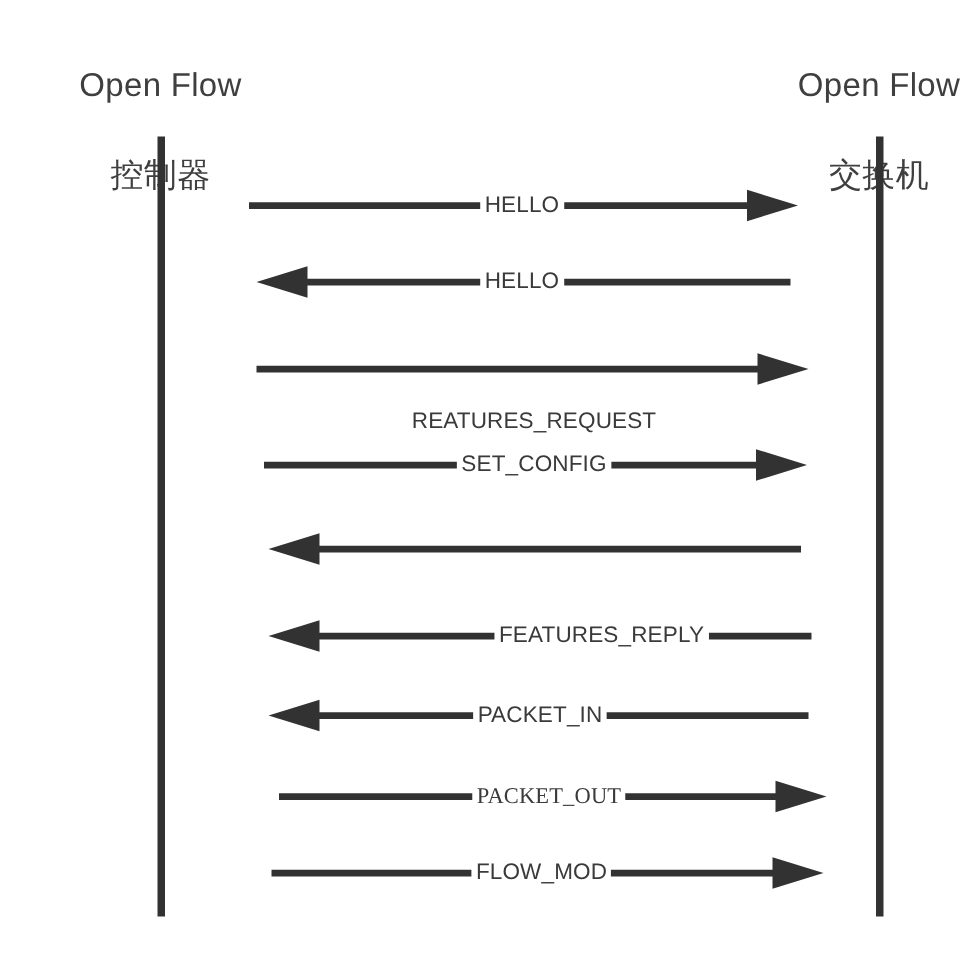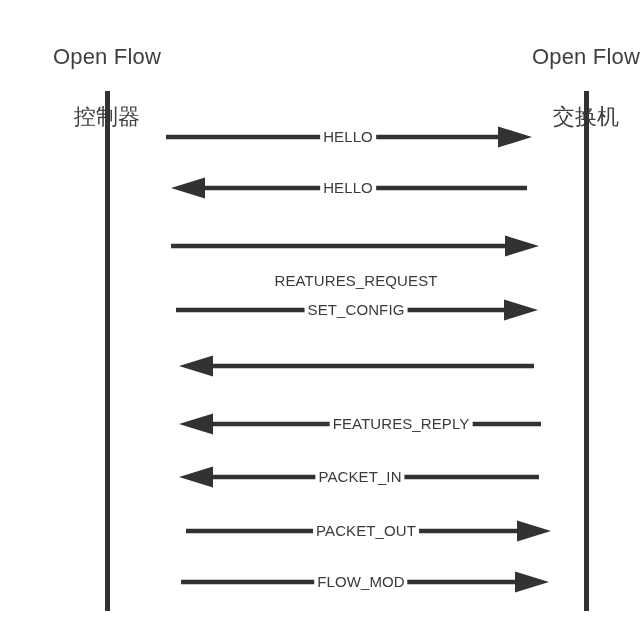--- a/index.html
+++ b/index.html
@@ -142,21 +142,21 @@
           <line x1="193" y1="20" x2="523" y2="20" stroke="#323232" stroke-width="4.5"></line>
           <polygon points="197,9.5 163,20 197,30.5" fill="#323232"></polygon>
         </svg>
         <span class="msg-label" style="left: 344px;">PACKET_IN</span>
       </div>
       <div class="message-row" style="left: 0px; top: 511px; width: 642px;">
         <svg class="msg-svg" width="642" height="40">
           <line x1="170" y1="20" x2="505" y2="20" stroke="#323232" stroke-width="4.5"></line>
           <polygon points="501,9.5 535,20 501,30.5" fill="#323232"></polygon>
         </svg>
-        <span class="msg-label" style="left: 350px;">PACKET_OUT</span>
+        <span class="msg-label" style="left: 350px; font-family: Liberation Serif, serif;">PACKET_OUT</span>
       </div>
       <div class="message-row" style="left: 0px; top: 562px; width: 514px;">
         <svg class="msg-svg" width="642" height="40">
           <line x1="165" y1="20" x2="503" y2="20" stroke="#323232" stroke-width="4.5"></line>
           <polygon points="499,9.5 533,20 499,30.5" fill="#323232"></polygon>
         </svg>
         <span class="msg-label" style="left: 345px;">FLOW_MOD</span>
       </div>
     </div>
 

